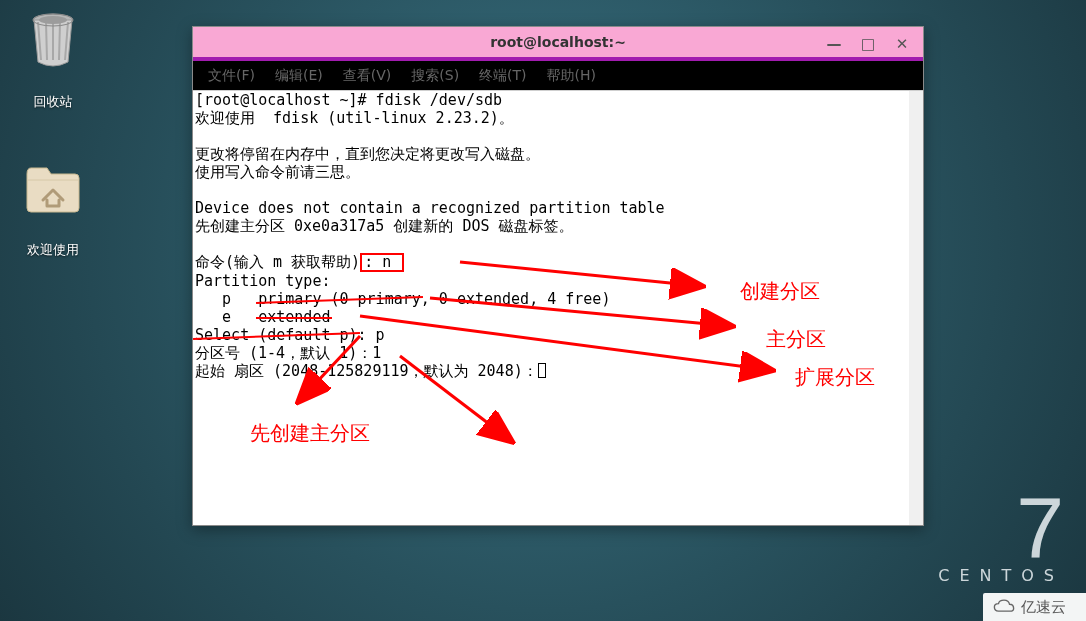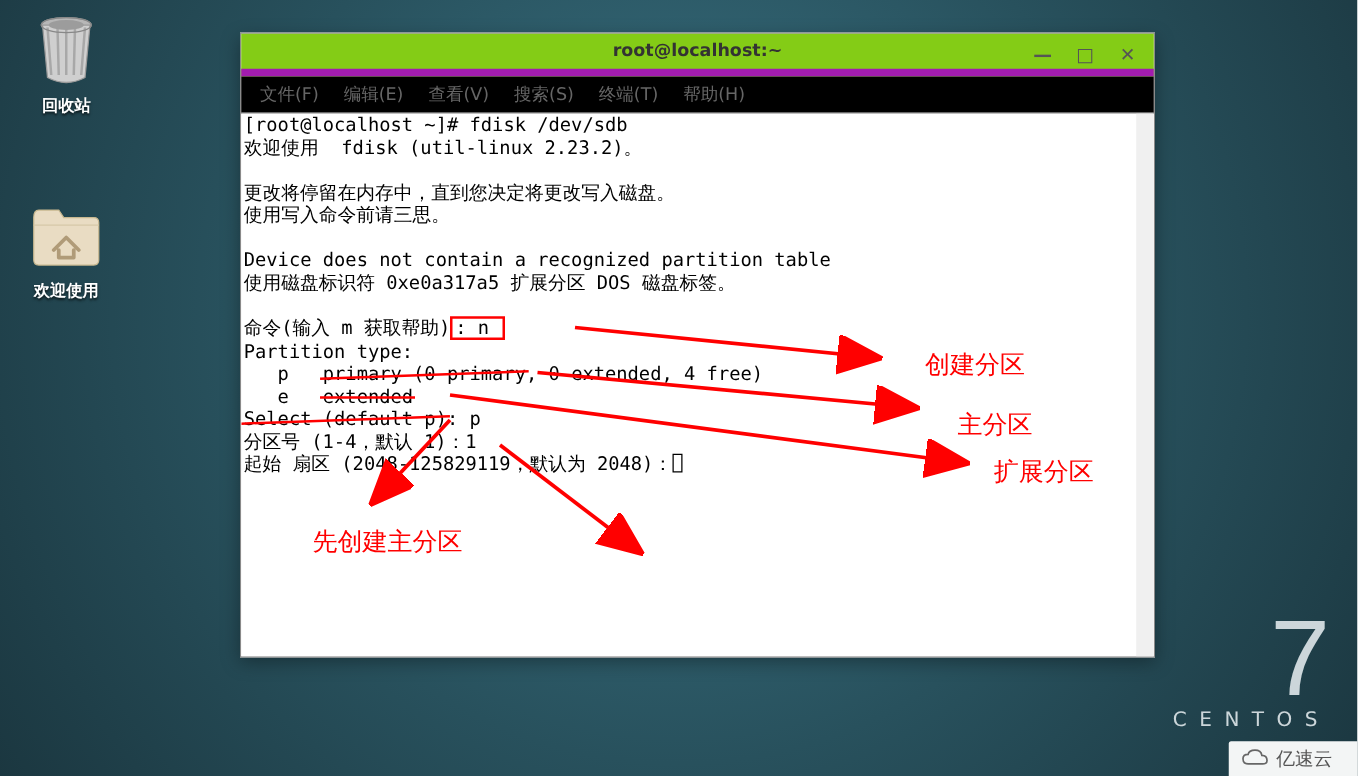--- a/index.html
+++ b/index.html
@@ -3,29 +3,29 @@
 <meta charset="utf-8">
 <style>
   * { box-sizing: border-box; margin: 0; padding: 0; }
   html, body { width: 1086px; height: 621px; overflow: hidden; font-family: "DejaVu Sans", sans-serif; }
   .desktop {
     width: 1086px; height: 621px;
     background: radial-gradient(circle at 50% 40%, #3a7485 0%, #28515d 55%, #1b3740 100%);
     position: relative;
   }
   .icon-block { position: absolute; width: 90px; text-align: center; color: #fff; font-size: 13px; }
-  .icon-block .lbl { margin-top: 4px; text-shadow: 0 1px 2px rgba(0,0,0,.7); font-weight: bold; }
+  .icon-block .lbl { margin-top: 21px; text-shadow: 0 1px 2px rgba(0,0,0,.7); }
   .trash-svg, .folder-svg { width: 64px; height: 64px; margin: 0 auto; display: block; }
 
   .window {
     position: absolute; left: 192px; top: 26px; width: 732px; height: 500px;
     background: #fff; border: 1px solid #8a8a8a; box-shadow: 0 4px 14px rgba(0,0,0,.35);
   }
   .titlebar {
-    height: 34px; background: #84cc16; border-bottom: 6px solid #a21caf;
+    height: 34px; background: #f9a8d4; border-bottom: 4px solid #a21caf;
     display: flex; align-items: center; justify-content: center; position: relative;
     font-size: 14px; font-weight: bold; color: #333;
   }
   .win-controls { position: absolute; right: 4px; top: 0; height: 34px; display: flex; align-items: center; gap: 0; }
   .win-btn { width: 34px; height: 34px; display: flex; align-items: center; justify-content: center; color: #555; font-size: 15px; }
   .menubar {
     height: 30px; background: #000000; border-bottom: 1px solid #cfcfcf;
     display: flex; align-items: center; padding: 0 5px; font-size: 14px; color: #666;
   }
   .menubar .mitem { padding: 4px 10px; }
@@ -100,21 +100,21 @@
       <div class="mitem">帮助(H)</div>
     </div>
     <div class="scrollbar-thumb"></div>
     <div class="terminal"><span>[root@localhost ~]# fdisk /dev/sdb</span>
 <span>欢迎使用  fdisk (util-linux 2.23.2)。</span>
 <span></span>
 <span>更改将停留在内存中，直到您决定将更改写入磁盘。</span>
 <span>使用写入命令前请三思。</span>
 <span></span>
 <span>Device does not contain a recognized partition table</span>
-<span>使用磁盘标识符 0xe0a317a5 扩展分区 DOS 磁盘标签。</span>
+<span>先创建主分区 0xe0a317a5 创建新的 DOS 磁盘标签。</span>
 <span></span>
 <span>命令(输入 m 获取帮助)</span><span class="hl-red">: n </span>
 <span>Partition type:</span>
 <span>   p   </span><span class="strike-red slight">primary (0 primary</span><span>, 0 extended, 4 free)</span>
 <span>   e   </span><span class="strike-red">extended</span>
 <span class="strike-red slight">Select (default p)</span><span>: p</span>
 <span>分区号 (1-4，默认 1)：1</span>
 <span>起始 扇区 (2048-125829119，默认为 2048)：</span><span class="cursor-box"></span>
 </div>
   </div>

